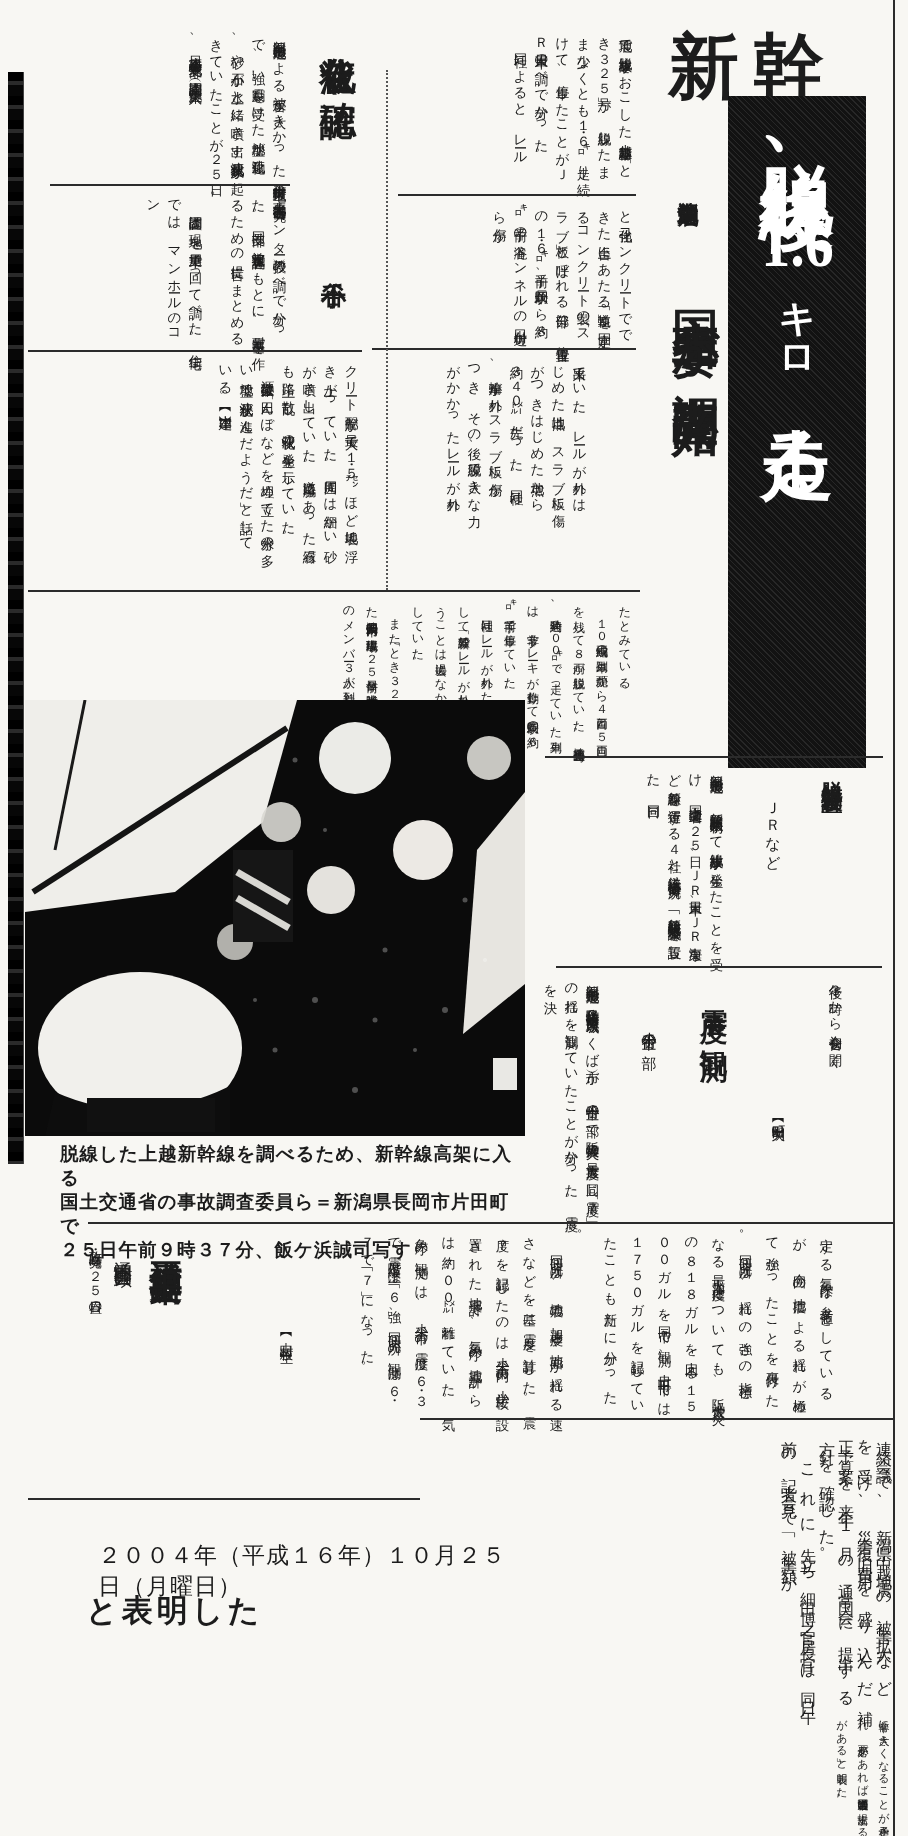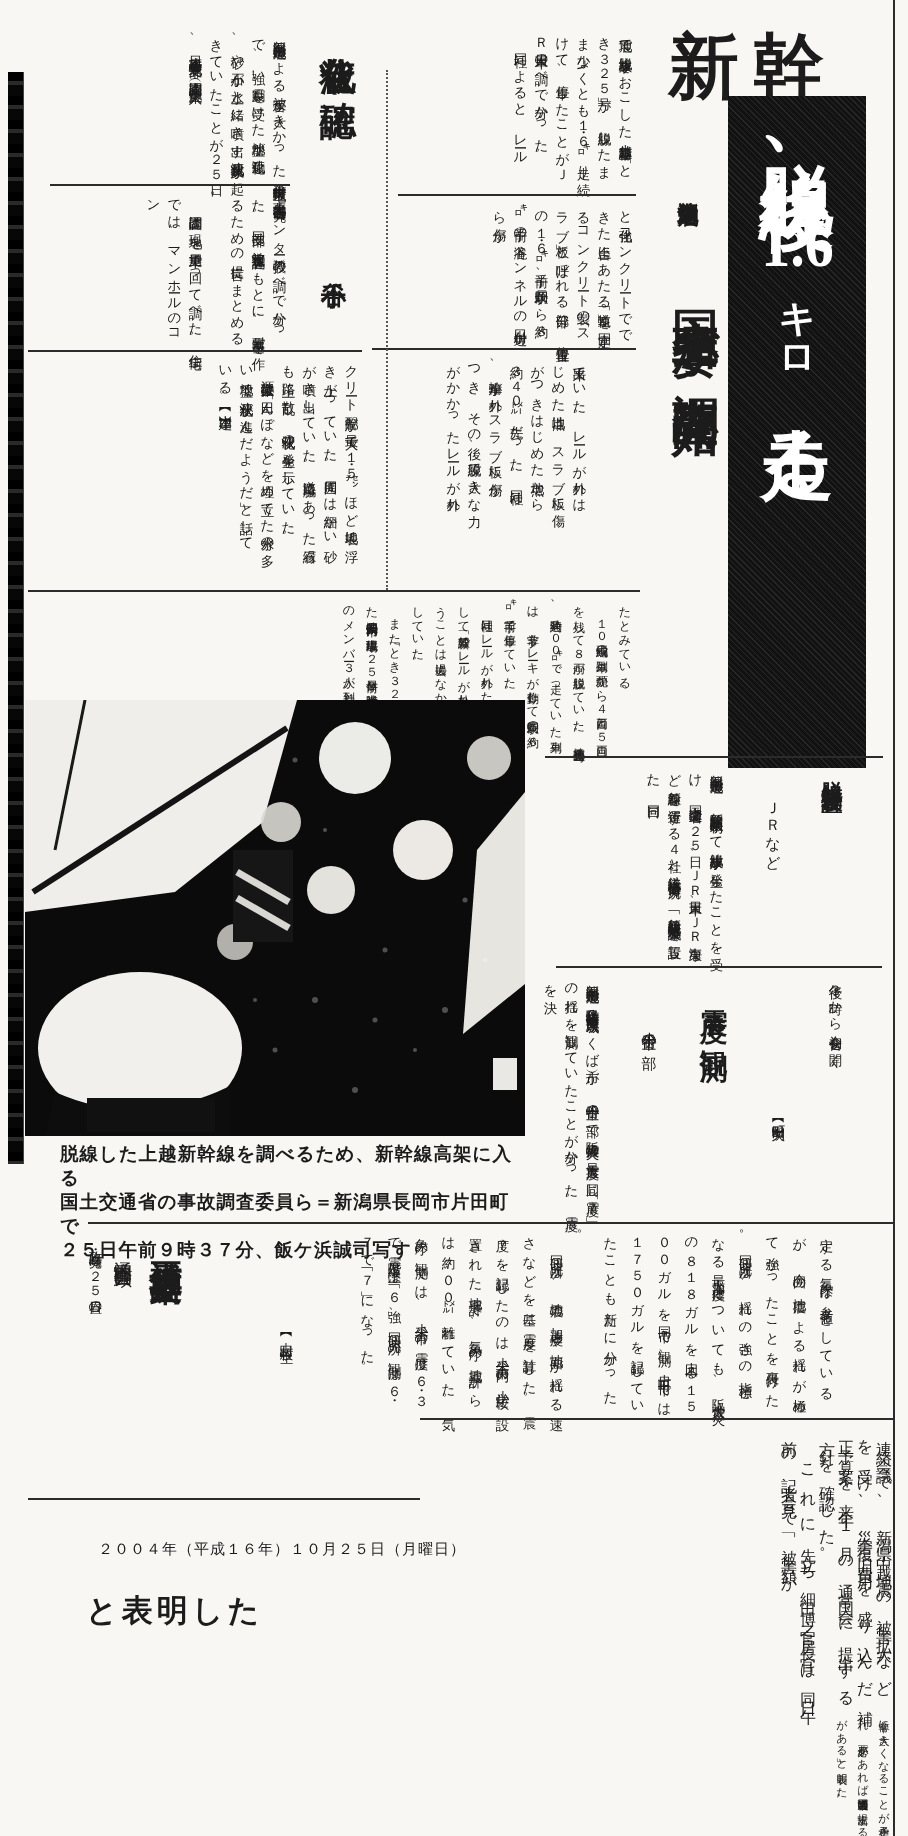--- a/index.html
+++ b/index.html
@@ -158,14 +158,14 @@
 <div class="abs v" style="left:104px;top:1240px;width:32px;height:250px;font-size:19px;letter-spacing:2px;padding-top:6px;">通常国会冒頭に</div>
 <div class="abs v body-txt" style="left:80px;top:1240px;width:26px;height:250px;">政府・与党は２５日昼の</div>
 
 <div class="abs hr" style="left:420px;top:1418px;width:474px;"></div>
 <div class="abs hr" style="left:28px;top:1498px;width:392px;"></div>
 
 <div class="abs v" style="left:700px;top:1428px;width:194px;height:280px;font-size:16px;line-height:19px;letter-spacing:9px;">連絡会議で、新潟県中越地震の被害拡大などを受け、災害復旧費用を盛り込んだ補正予算案を来年１月の通常国会に提出する方針を確認した。
 　これに先立ち細田博之官房長官は同日午前の記者会見で「被害額が</div>
 <div class="abs v" style="left:788px;top:1712px;width:106px;height:128px;font-size:11px;line-height:21px;letter-spacing:0.5px;">非常に大きくなることが予想され、必要があれば通常国会冒頭に提出する用意がある」と表明した。</div>
 
-<div class="abs" style="left:98px;top:1540px;width:430px;height:30px;font-size:15px;letter-spacing:1px;">２００４年（平成１６年）１０月２５日（月曜日）</div>
+<div class="abs" style="left:98px;top:1540px;width:430px;height:30px;font-size:23px;letter-spacing:1px;">２００４年（平成１６年）１０月２５日（月曜日）</div>
 <div class="abs" style="left:86px;top:1590px;width:180px;height:44px;font-size:31px;font-weight:600;letter-spacing:4px;">と表明した</div>
 
 </body></html>

